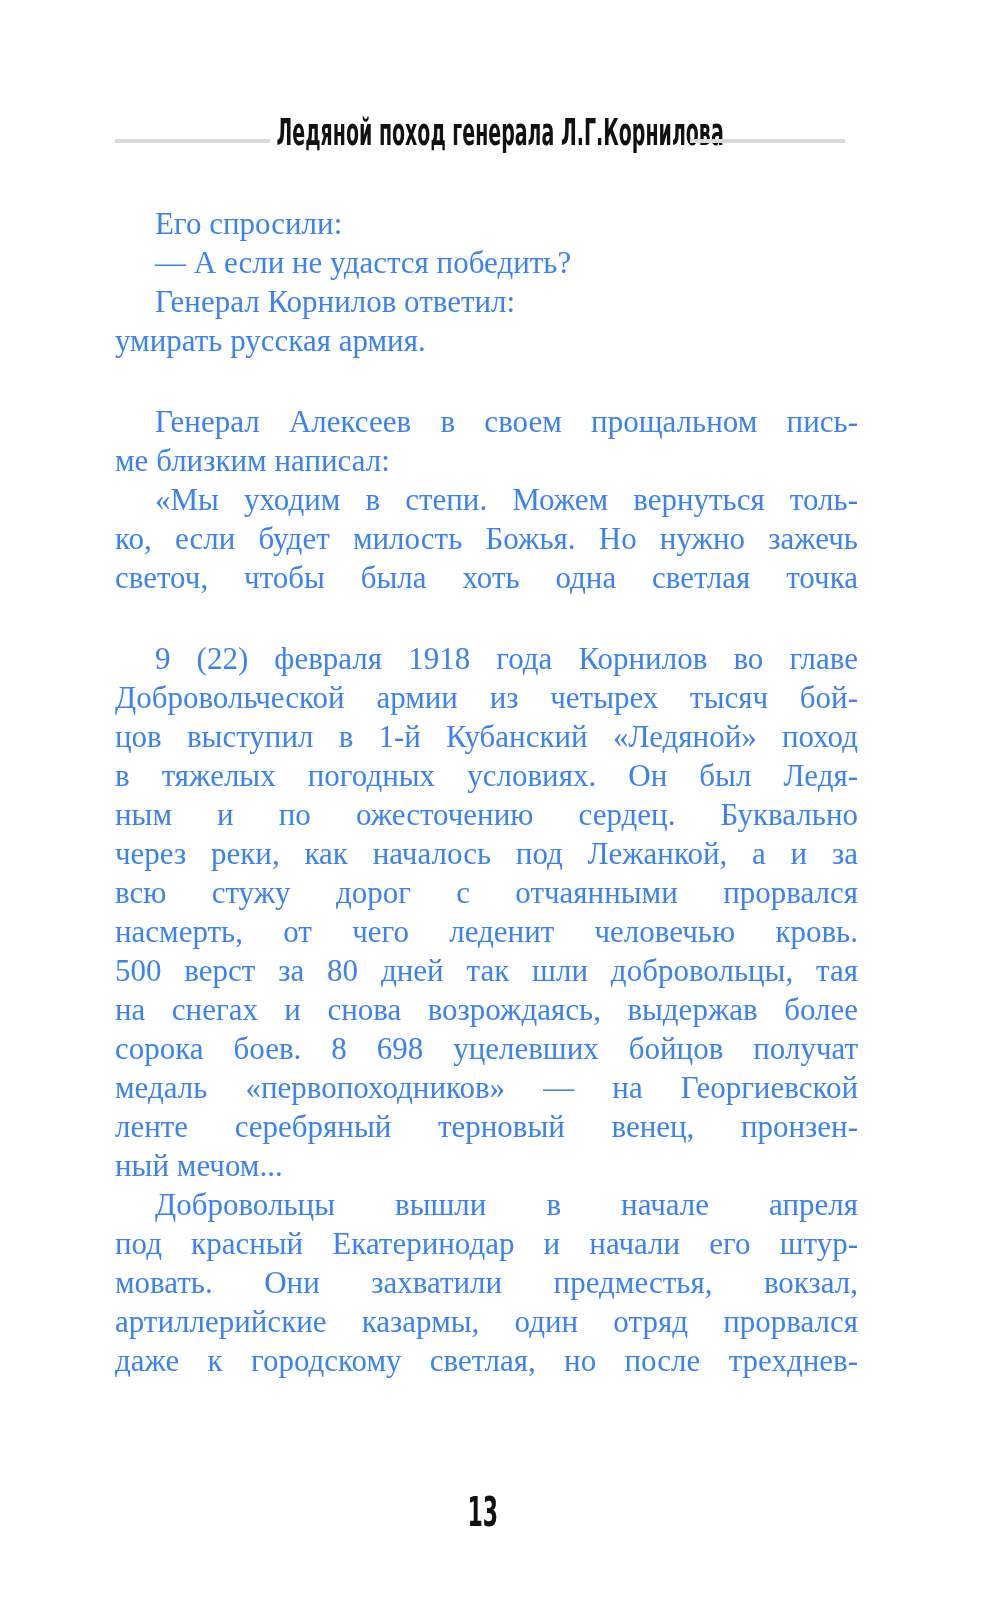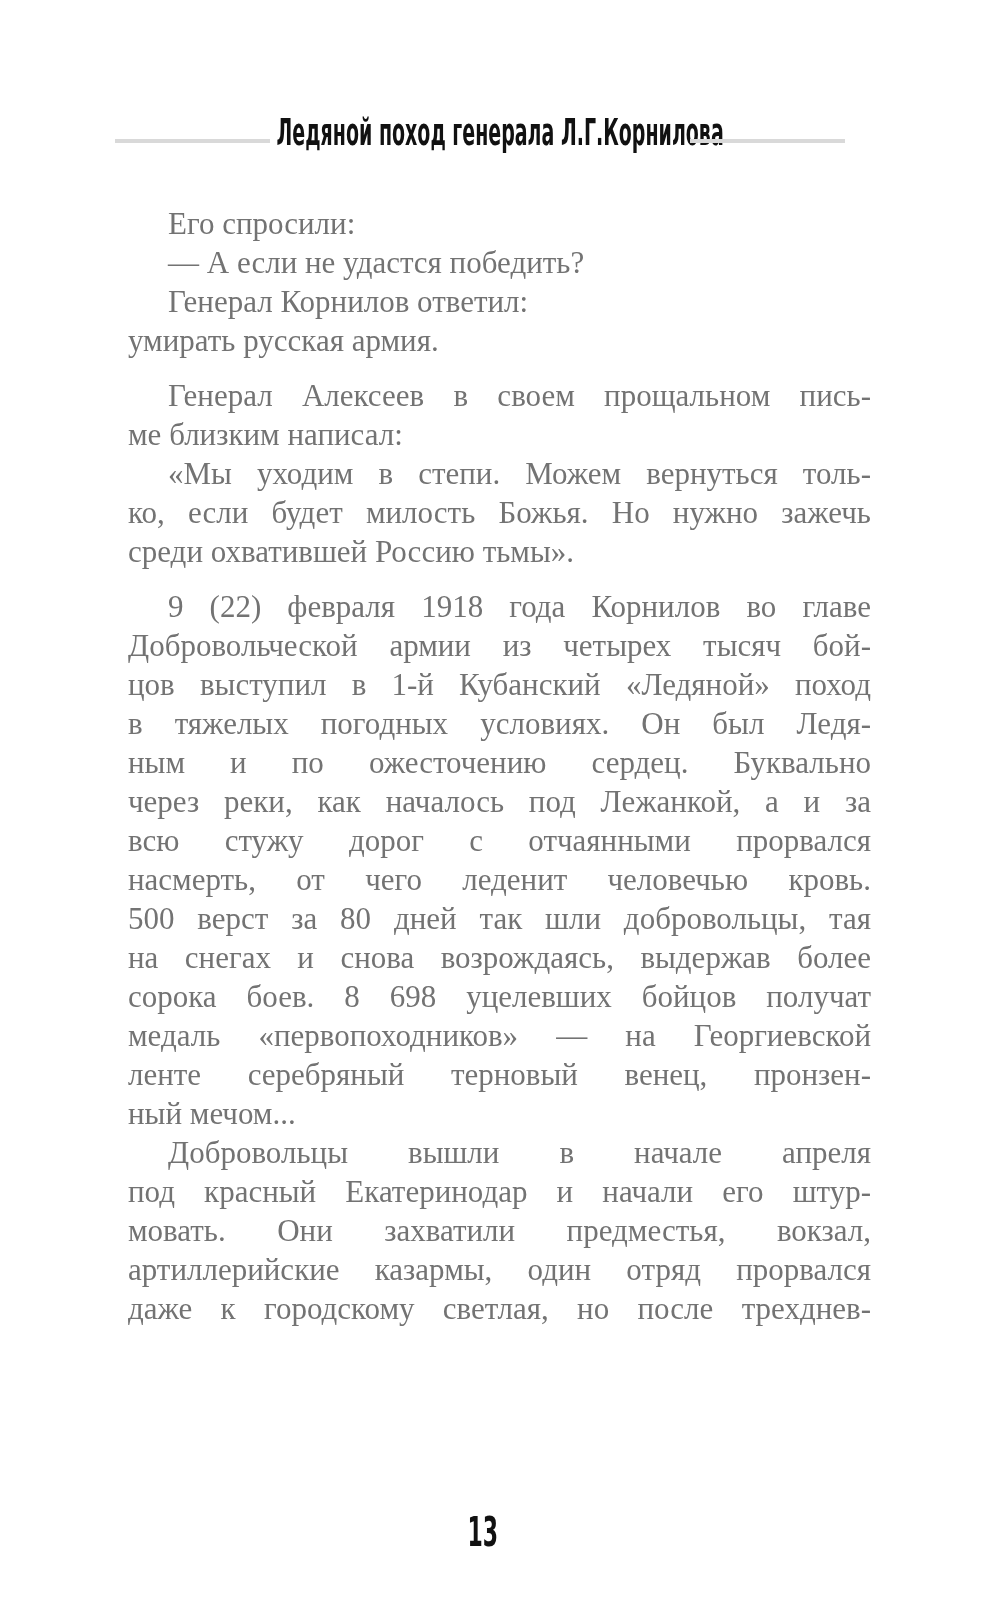--- a/index.html
+++ b/index.html
@@ -40,44 +40,43 @@
     line-height: 44px;
     letter-spacing: 0px;
     transform: scaleX(0.5);
     transform-origin: center;
     color: #111111;
   }
   
   .body {
     position: absolute;
     top: 204px;
-    left: 128px;
+    left: 115px;
     width: 743px;
     font-family: "Liberation Serif", "DejaVu Serif", serif;
     font-size: 31px;
     line-height: 39px;
-    color: #737373;
+    color: #3b82f6;
   }
   .line { text-align: left; }
   .line.fill {
     text-align: justify;
     text-align-last: justify;
     -moz-text-align-last: justify;
   }
   .line.indent { text-indent: 40px; }
-  .line.gap { margin-top: 16px; }
+  .line.gap { margin-top: 42px; }
   
   .footer {
     position: absolute;
     top: 1492px;
     left: 0;
     width: 966px; 
     display: flex;
     justify-content: center;
-    margin-top: 20px;
   }
   .page-number {
     display: inline-block;
     white-space: nowrap;
     font-family: "DejaVu Sans", "Liberation Sans", sans-serif;
     font-weight: 700;
     font-size: 40px;
     line-height: 40px;
     transform: scaleX(0.55);
     transform-origin: center;
@@ -97,21 +96,21 @@
 
   <div class="body" id="body-text">
       <div class="line indent">Его спросили:</div>
       <div class="line indent">— А если не удастся победить?</div>
       <div class="line indent">Генерал Корнилов ответил:</div>
       <div class="line">умирать русская армия.</div>
       <div class="line fill indent gap">Генерал Алексеев в своем прощальном пись-</div>
       <div class="line">ме близким написал:</div>
       <div class="line fill indent">«Мы уходим в степи. Можем вернуться толь-</div>
       <div class="line fill">ко, если будет милость Божья. Но нужно зажечь</div>
-      <div class="line">среди охватившей Россию тьмы».</div>
+      <div class="line fill">светоч, чтобы была хоть одна светлая точка</div>
       <div class="line fill indent gap">9 (22) февраля 1918 года Корнилов во главе</div>
       <div class="line fill">Добровольческой армии из четырех тысяч бой-</div>
       <div class="line fill">цов выступил в 1-й Кубанский «Ледяной» поход</div>
       <div class="line fill">в тяжелых погодных условиях. Он был Ледя-</div>
       <div class="line fill">ным и по ожесточению сердец. Буквально</div>
       <div class="line fill">через реки, как началось под Лежанкой, а и за</div>
       <div class="line fill">всю стужу дорог с отчаянными прорвался</div>
       <div class="line fill">насмерть, от чего леденит человечью кровь.</div>
       <div class="line fill">500 верст за 80 дней так шли добровольцы, тая</div>
       <div class="line fill">на снегах и снова возрождаясь, выдержав более</div>

